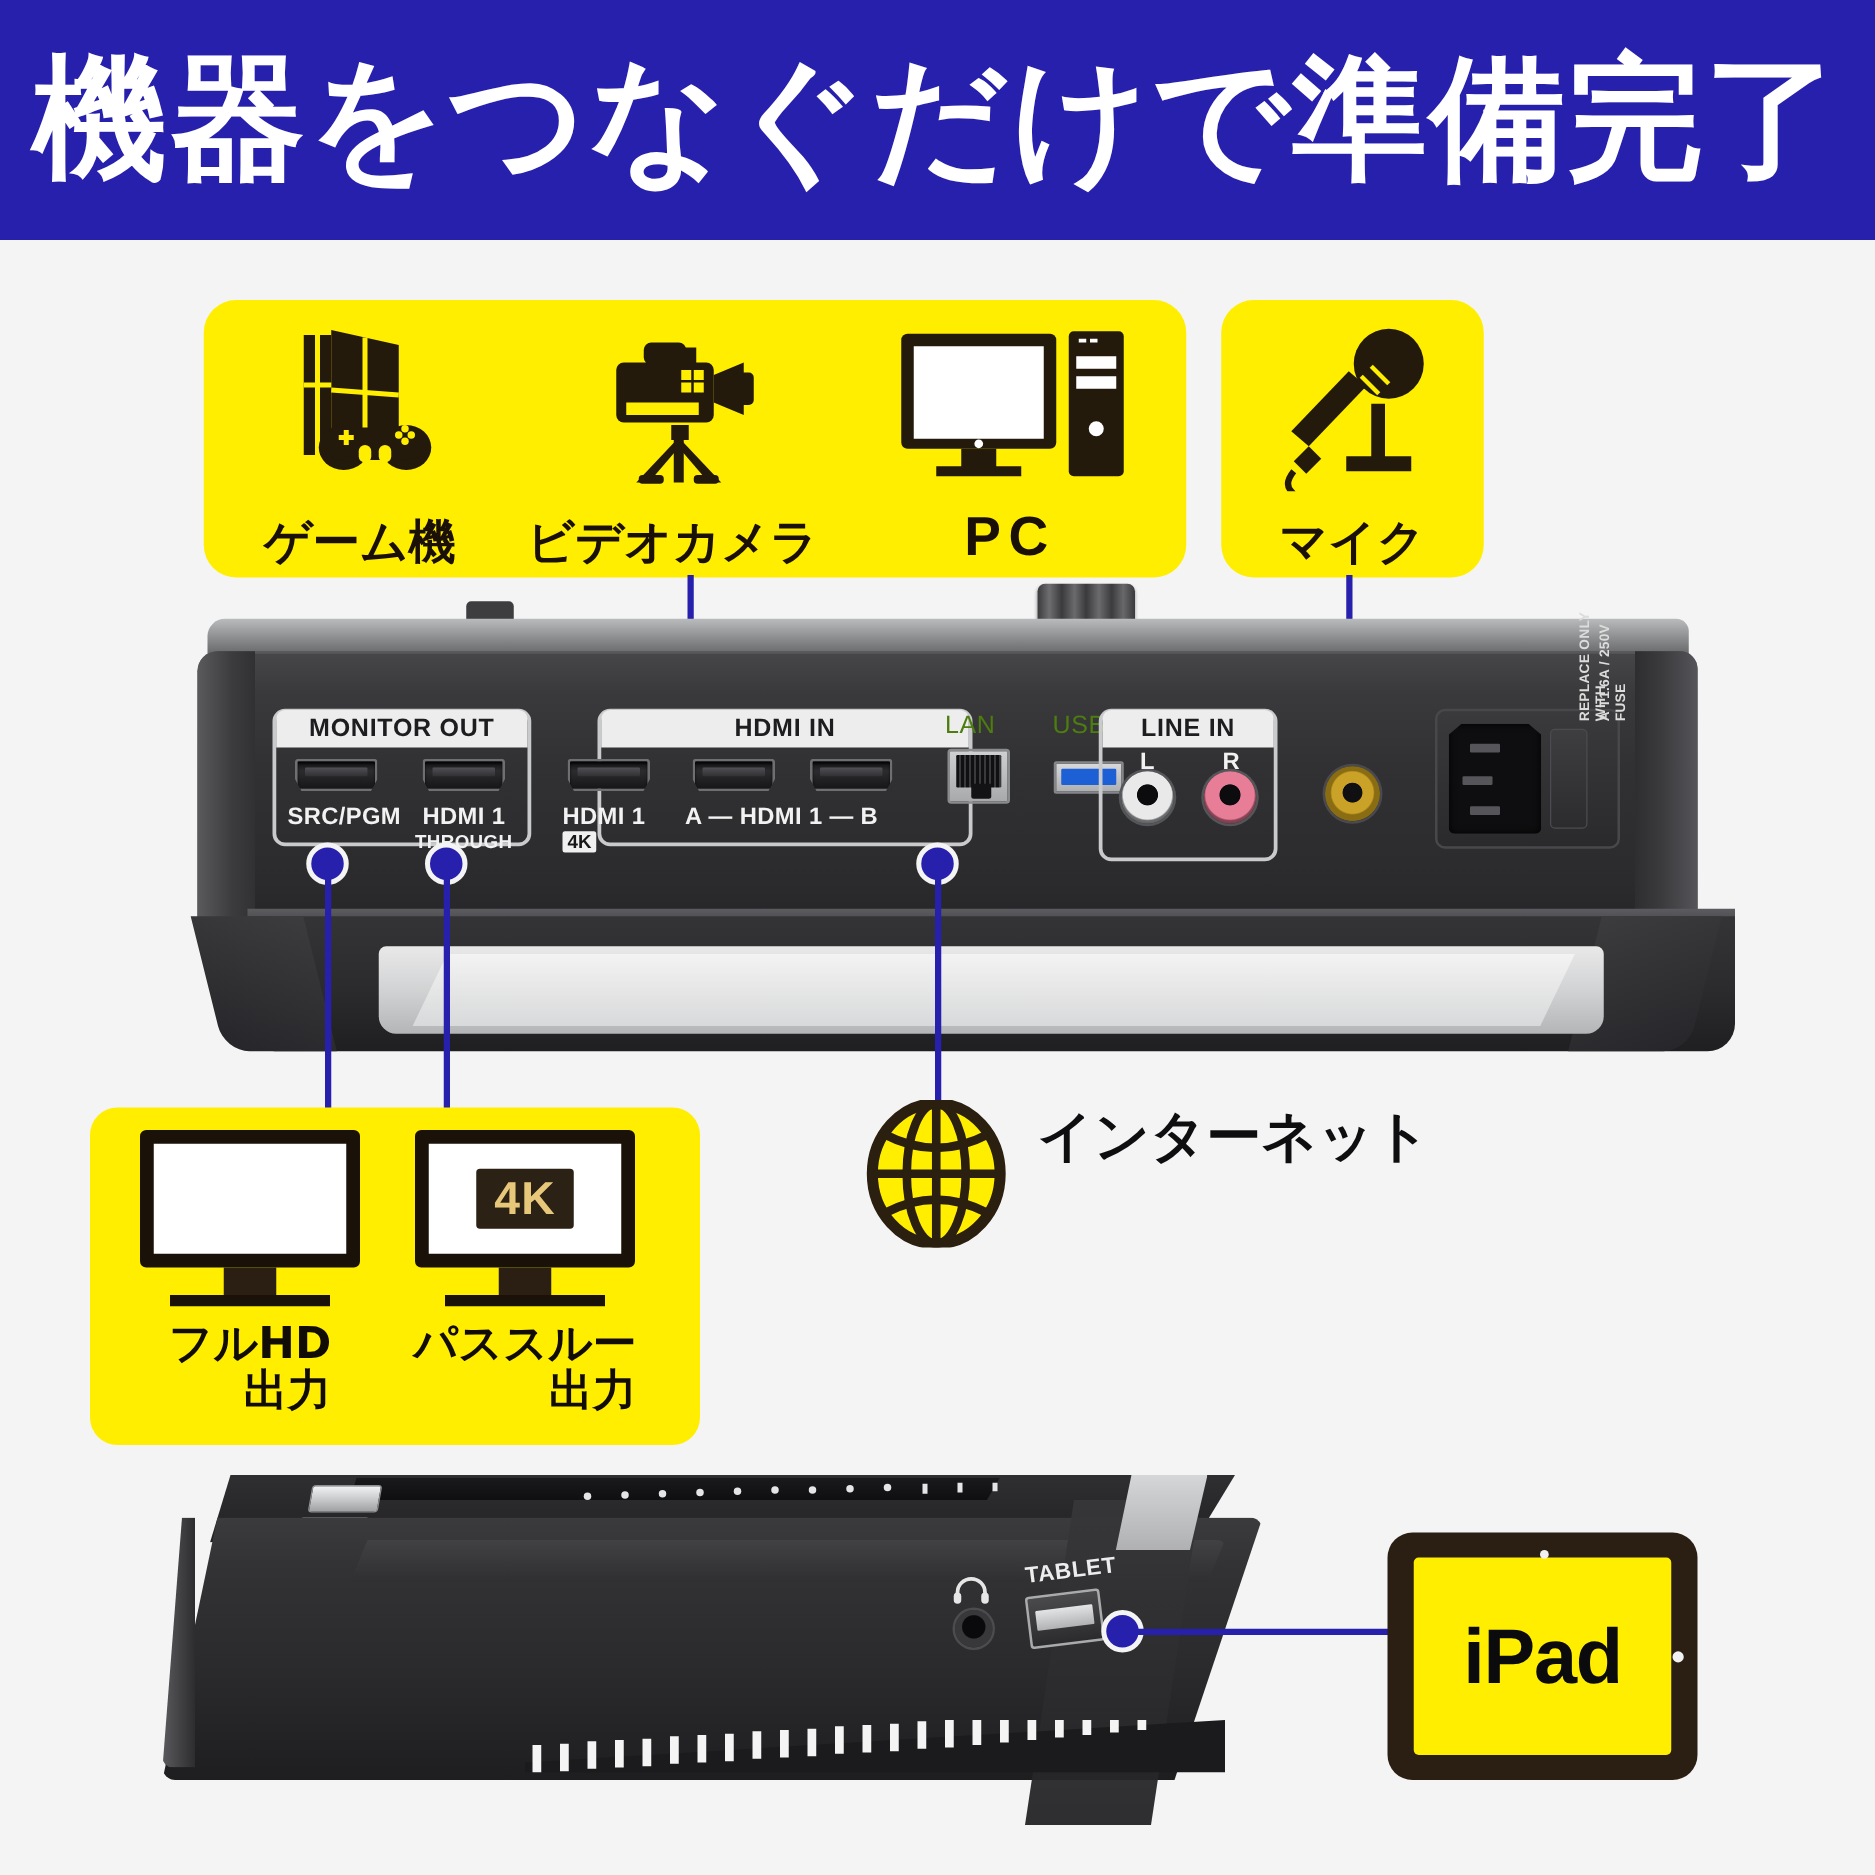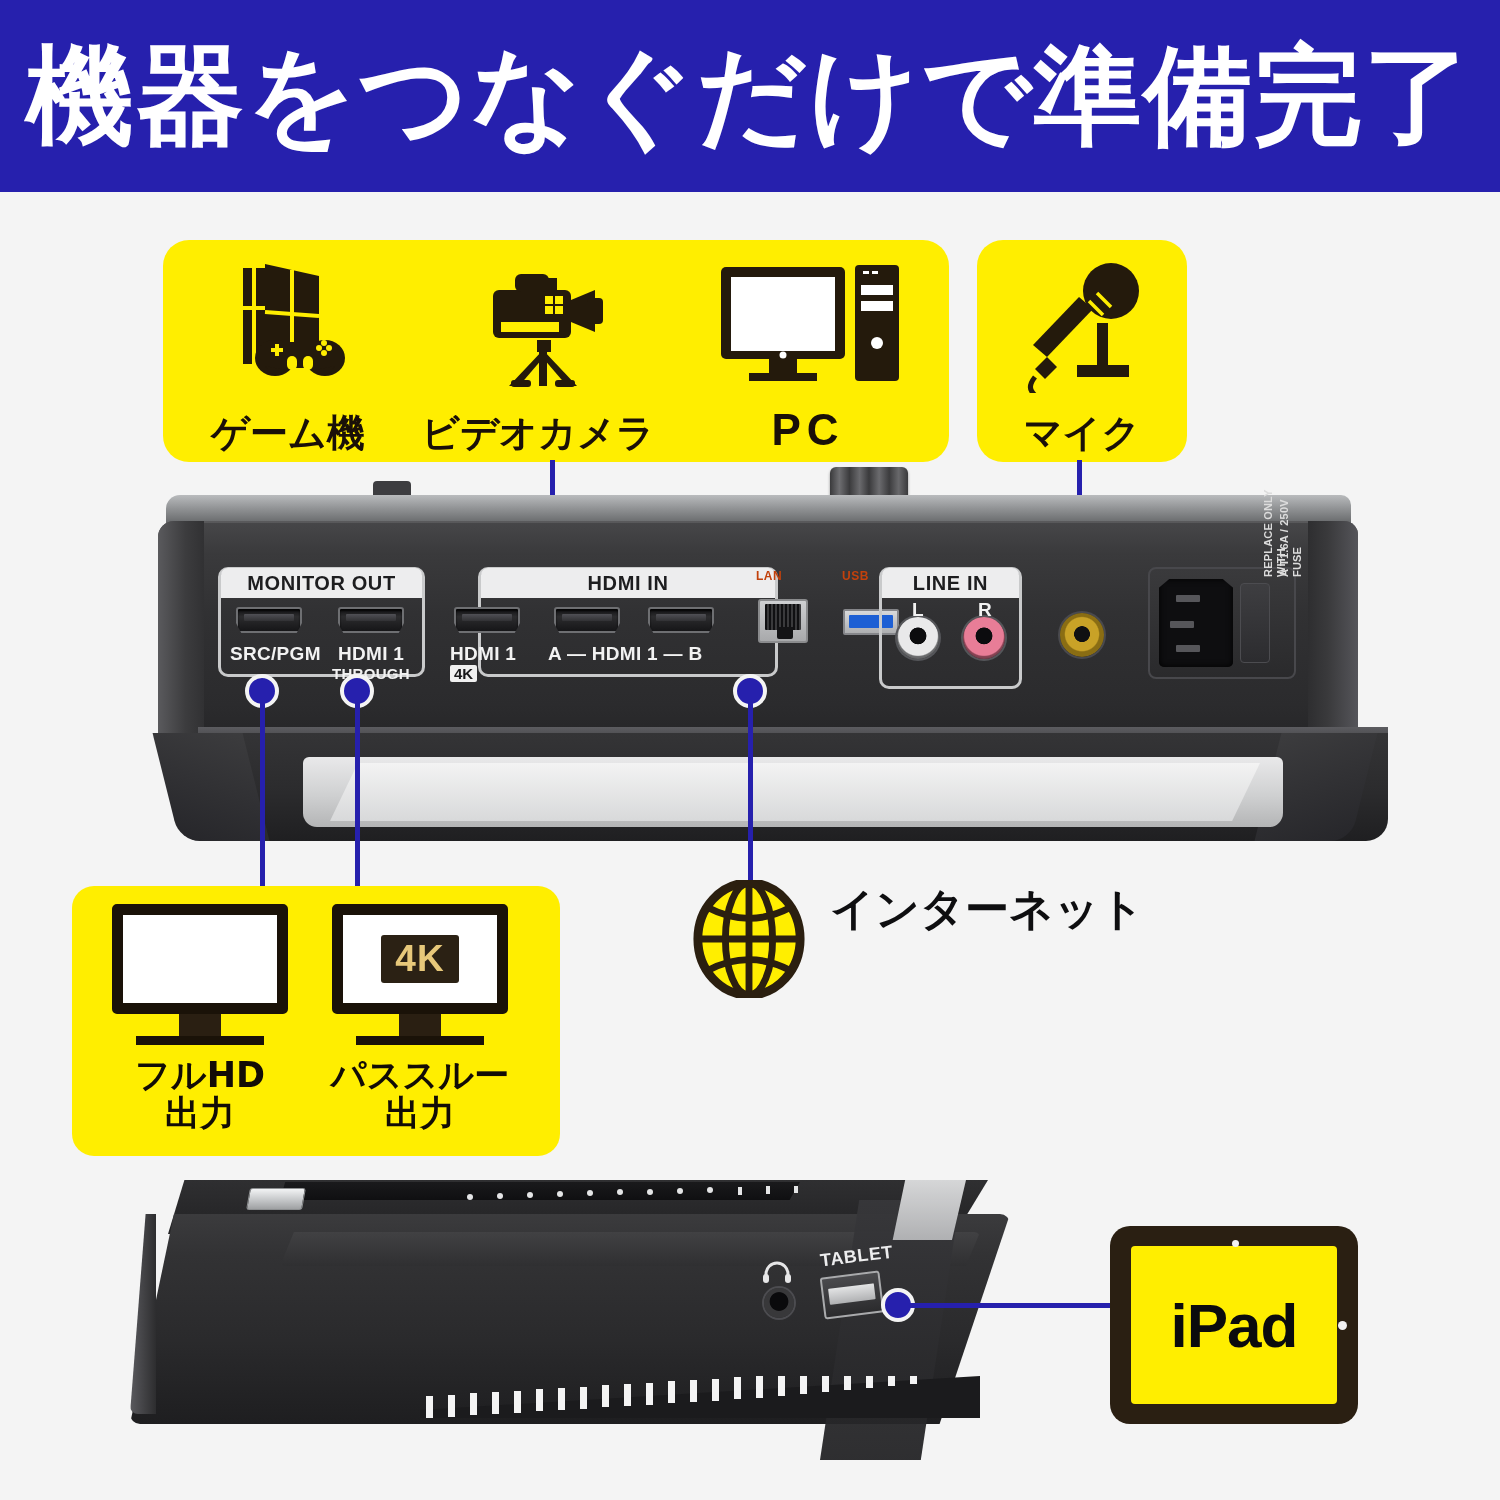--- a/index.html
+++ b/index.html
@@ -180,21 +180,21 @@
   }
   .rca.red{
     background:radial-gradient(circle at 50% 45%,#0c0c0e 0 26%,#e87d97 28% 62%,#8a4455 66%,#2c2c2e 100%);
   }
   .trs{
     position:absolute;width:44px;height:44px;border-radius:50%;
     background:radial-gradient(circle at 50% 48%,#101012 0 24%,#c9a227 26% 52%,#8a6d13 56% 70%,#2a2a2c 74%,#19191b 100%);
     box-shadow:0 0 0 2px #4a4a4e;
   }
   .plabel-out{
-    position:absolute;font-size:12px;font-weight:700;color:#c2410c;letter-spacing:.5px;
+    position:absolute;font-size:20px;font-weight:400;color:#4d7c0f;letter-spacing:.5px;
   }
 
   .iec{
     position:absolute;left:990px;top:72px;width:148px;height:112px;
     background:linear-gradient(180deg,#3a3a3c 0%,#2a2a2c 100%);
     border:2px solid #48484c;border-radius:8px;box-sizing:border-box;
   }
   .iec-socket{
     position:absolute;left:9px;top:10px;width:74px;height:88px;
     background:#0e0e10;border-radius:5px;
@@ -227,21 +227,21 @@
   }
   .mon-neck{width:42px;height:22px;background:#2a1f12;}
   .mon-foot{width:128px;height:9px;background:#1a1208;}
   .badge4k-big{
     background:#2b2114;color:#e7c87a;font-size:37px;font-weight:700;
     padding:3px 14px;border-radius:3px;letter-spacing:1px;
     font-family:"Liberation Sans",sans-serif;
   }
   .mon-text{
     margin-top:12px;font-size:35px;font-weight:700;color:#120c06;
-    line-height:1.08;text-align:center;
+    line-height:1.08;text-align:right;
     font-family:"DejaVu Sans","Liberation Sans",sans-serif;white-space:nowrap;
   }
 
   
   .globe-wrap{position:absolute;left:690px;top:880px;display:flex;align-items:flex-start;}
   .globe{width:118px;height:118px;}
   .globe-label{
     margin-left:22px;font-size:44px;font-weight:700;color:#0e0e10;
     font-family:"DejaVu Sans","Liberation Sans",sans-serif;white-space:nowrap;
   }

